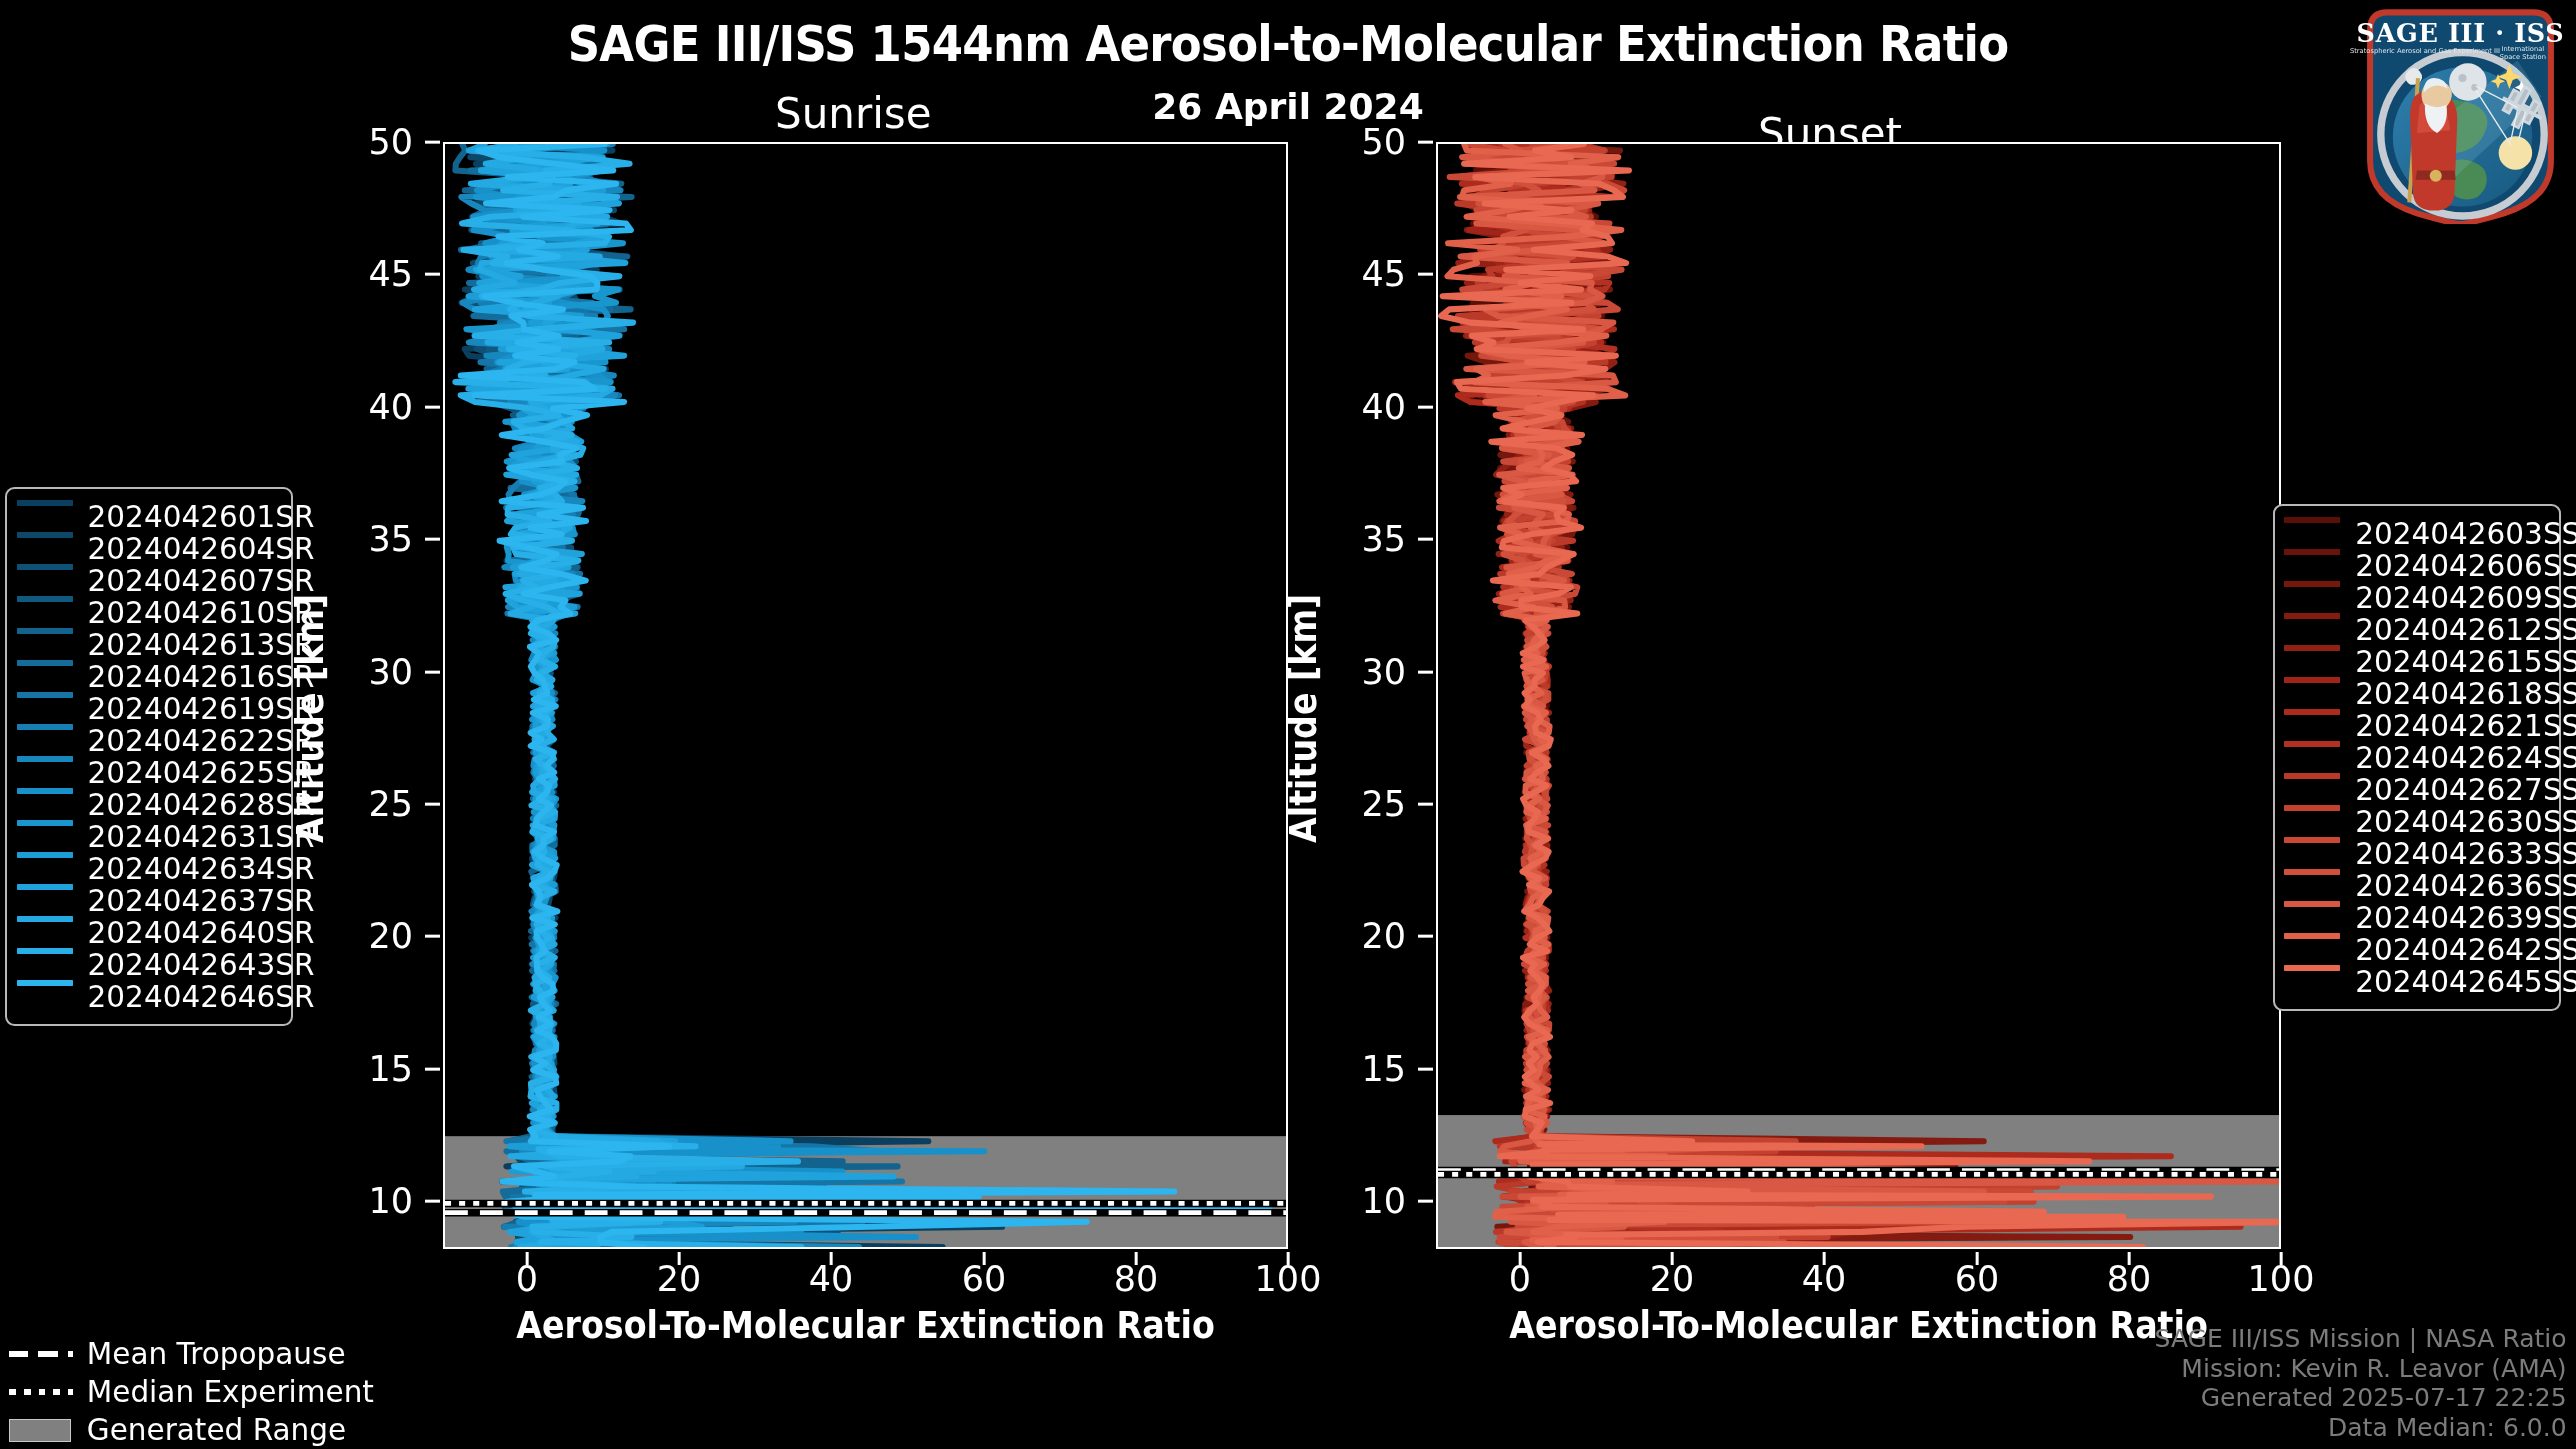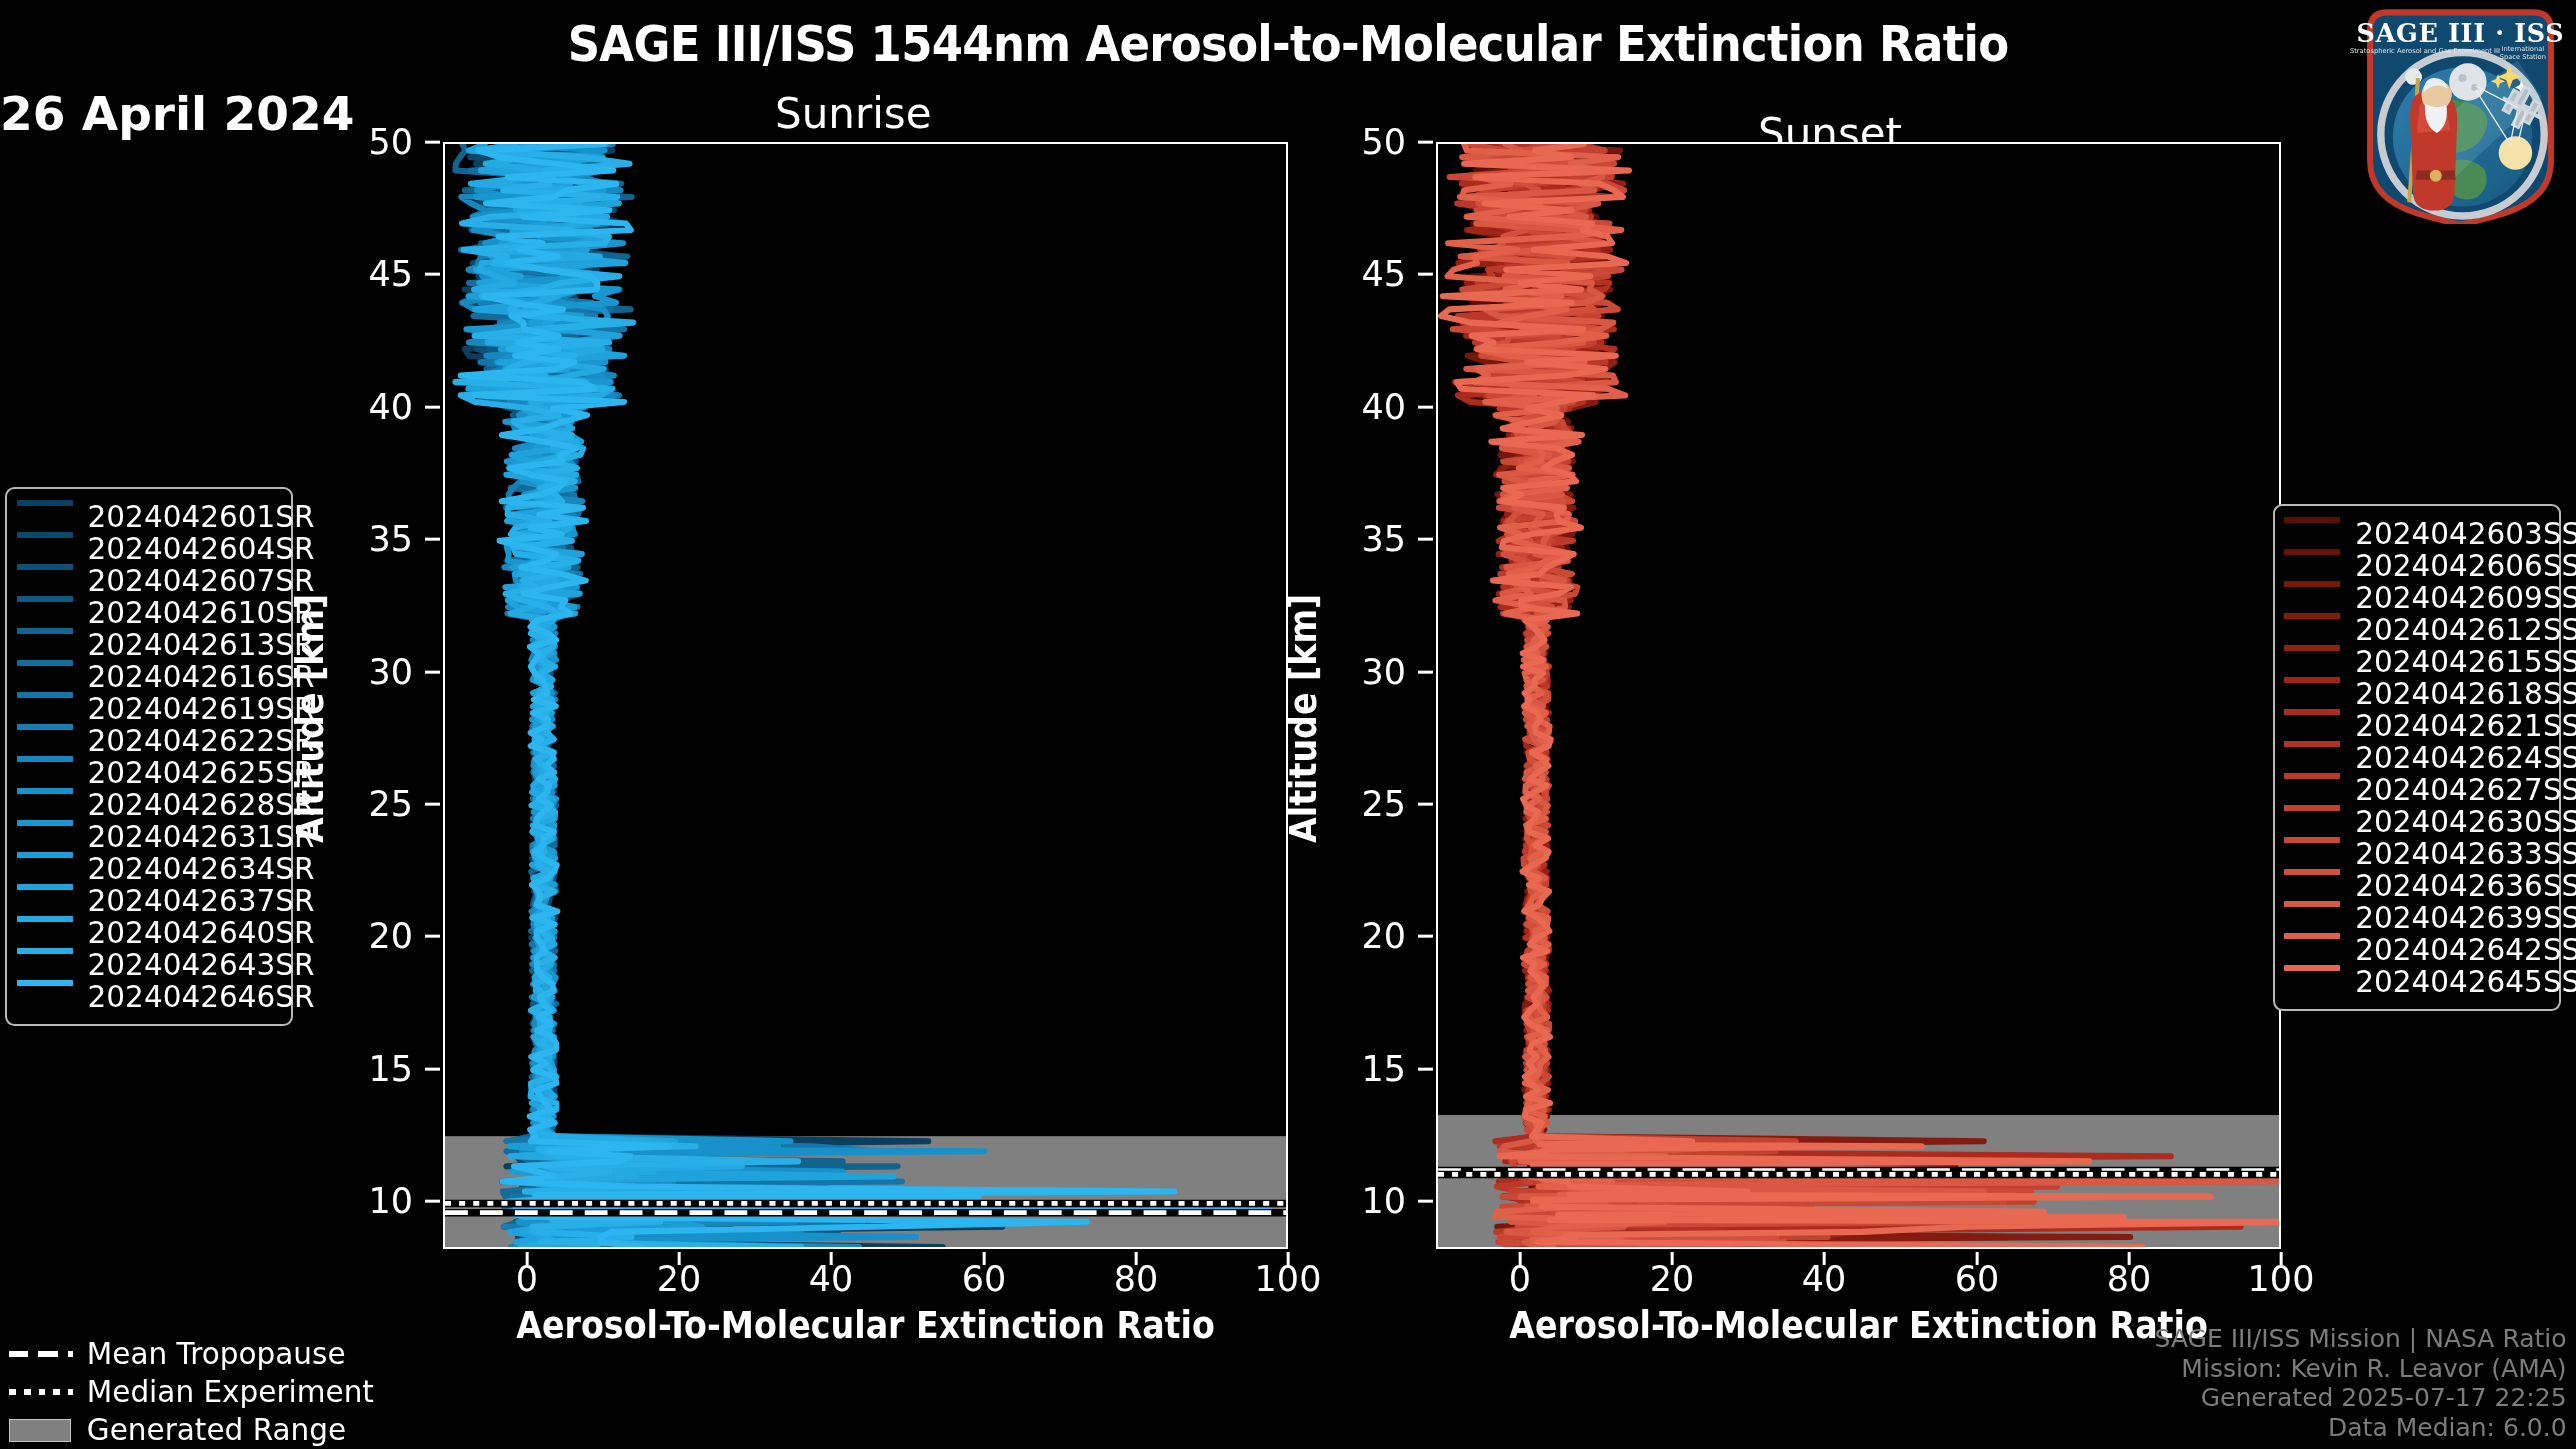--- a/index.html
+++ b/index.html
@@ -9,21 +9,21 @@
   }
   .abs{position:absolute;}
 
   
   #main-title{
     top:14.8px;left:0;width:2576px;text-align:center;
     font-size:50px;font-weight:bold;letter-spacing:-0.7px;
     font-family:"DejaVu Sans Condensed","DejaVu Sans","Liberation Sans",sans-serif;
   }
   #sunrise-title{left:775px;top:89px;font-size:42px;font-weight:normal;}
-  #date-title{left:0;top:86px;width:2576px;font-size:47px;font-weight:bold;}
+  #date-title{left:0;top:86px;width:2576px;text-align:center;font-size:36px;font-weight:bold;}
   #sunset-title{left:1758px;top:89px;font-size:42px;font-weight:normal;margin-top:20px;}
 
   
   .plot-frame{
     position:absolute;background:#000;border:2.7px solid #fff;box-sizing:border-box;
   }
   #plot-sunrise{left:443px;top:142px;width:845px;height:1107px;}
   #plot-sunset{left:1436px;top:142px;width:845px;height:1107px;}
   .plot-svg{position:absolute;left:0;top:0;width:100%;height:100%;display:block;}
 

